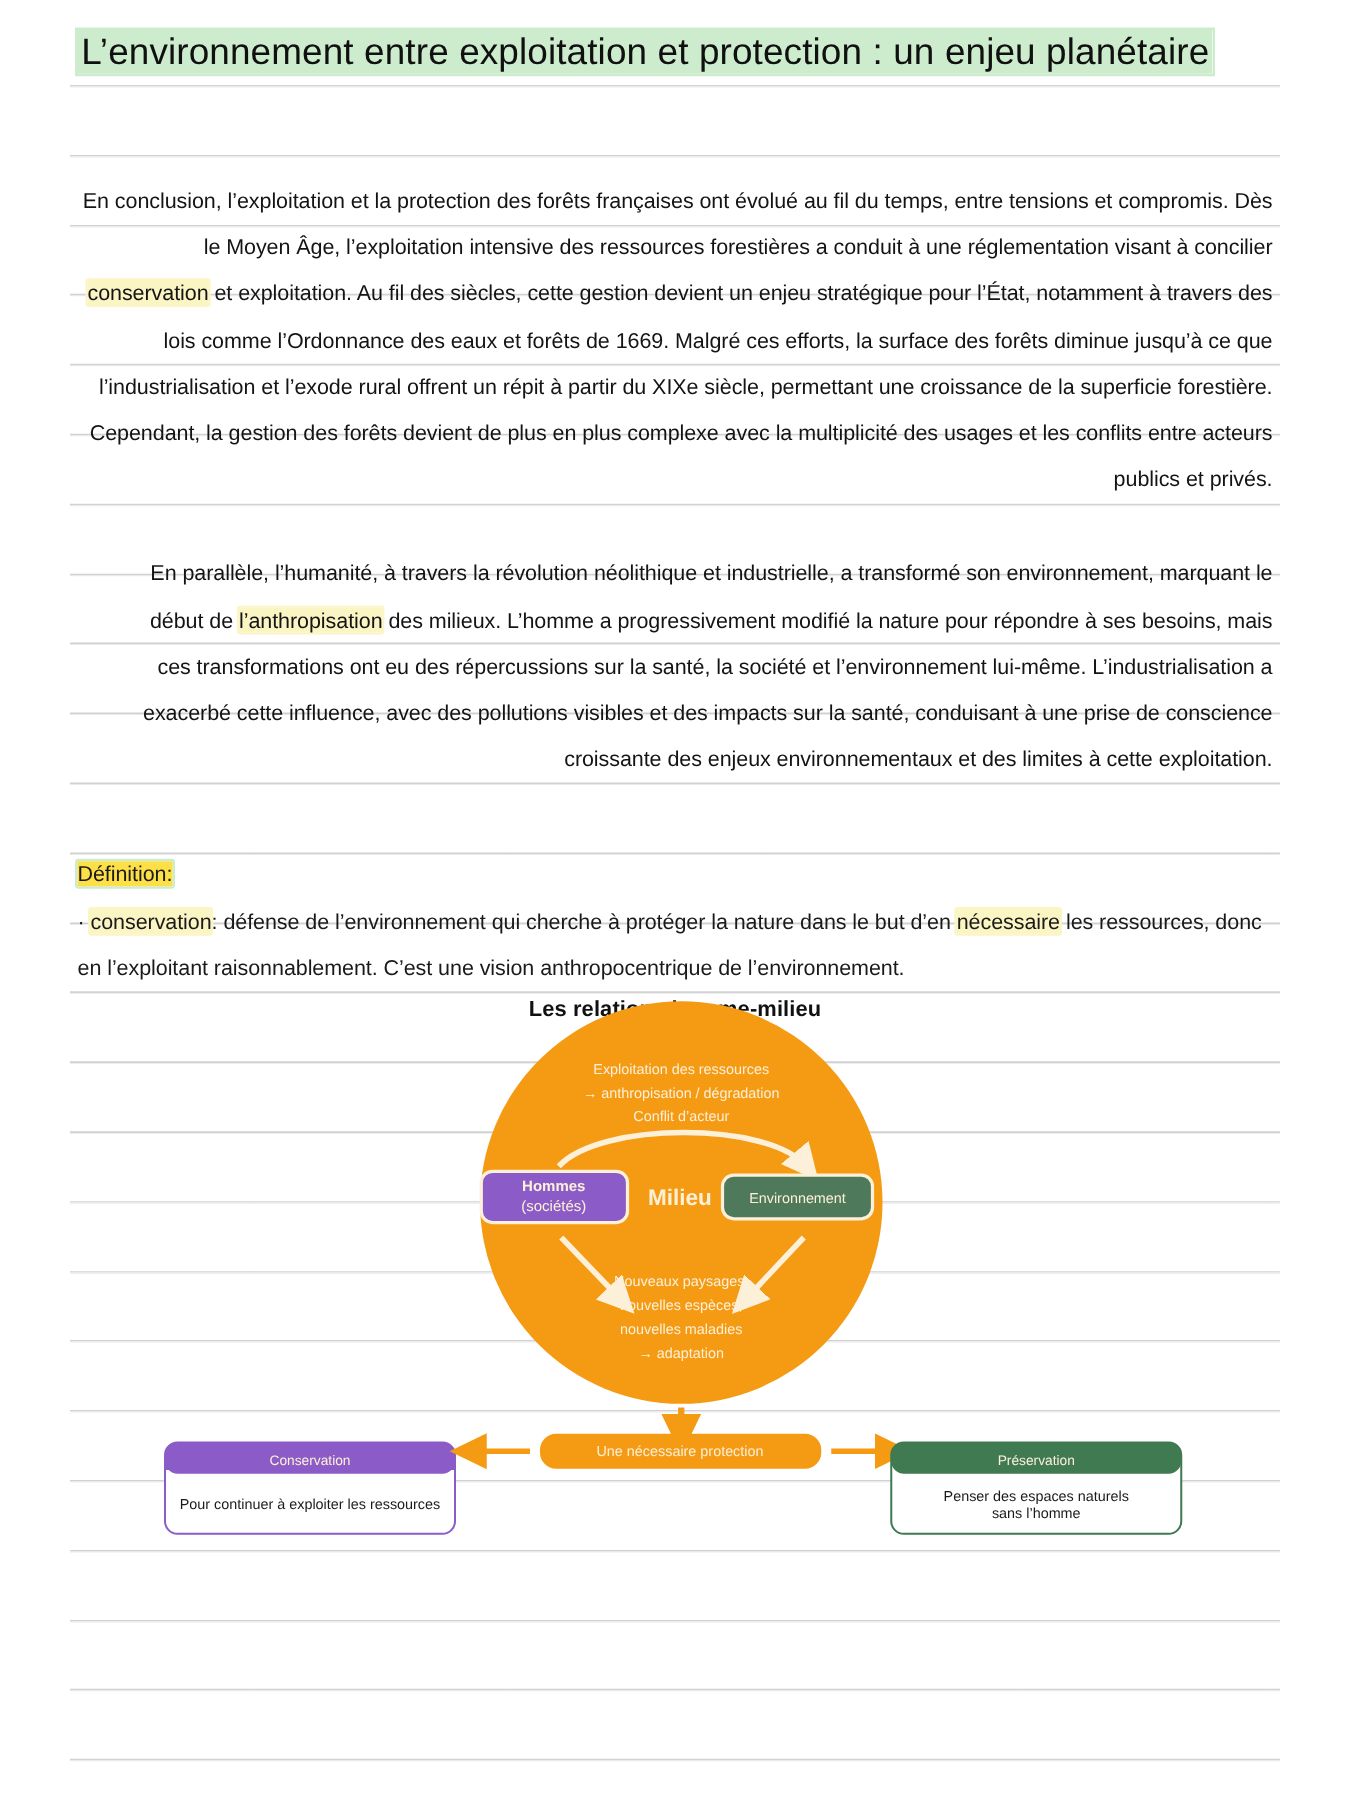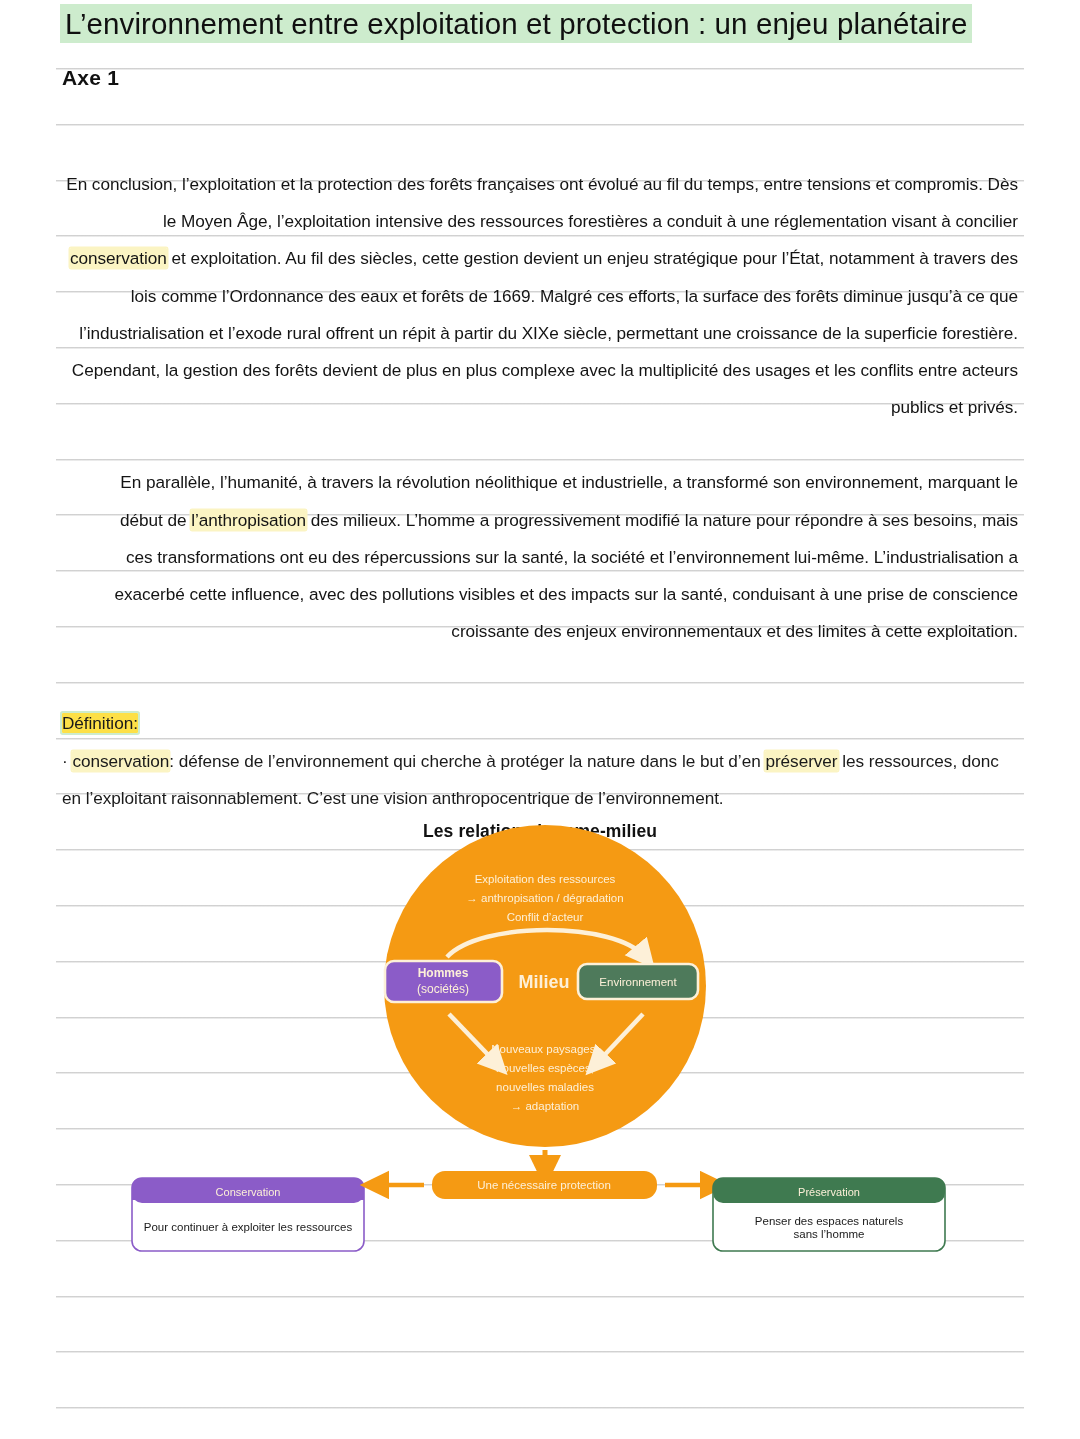--- a/index.html
+++ b/index.html
@@ -14,21 +14,21 @@
   
   #rules{position:absolute;inset:0;z-index:0;pointer-events:none;}
   #rules .rule{
     position:absolute;left:56px;right:56px;height:2px;
     background:linear-gradient(to bottom,#cfcfcf 0,#cfcfcf 1px,#e9e9e9 1px,#e9e9e9 2px);
     opacity:.95;
   }
   
   #page{position:relative;z-index:2;padding:0 62px;box-sizing:border-box;}
 
-  .title-wrap{}
+  .title-wrap{padding-top:18px;}
   .title{
     display:inline;
     font-size:29.5px;
     letter-spacing:.1px;
     line-height:48px;
     font-weight:400;
     background:#cdeccd;
     box-shadow:0 0 0 2px #cdeccd;
     padding:1px 3px;
     color:#101010;
@@ -99,38 +99,37 @@
     <div class="rule" style="top: 1351.4px;"></div>
     <div class="rule" style="top: 1407.2px;"></div>
   </div>
 
 <div id="page">
 
   <div class="title-wrap">
     <span class="title">L’environnement entre exploitation et protection : un enjeu planétaire</span>
   </div>
 
-  <div class="axe">Axe 1</div>
 
   <p class="para" id="p1">
     <span>En conclusion, l’exploitation et la protection des forêts françaises ont évolué au fil du temps, entre tensions et compromis. Dès le Moyen Âge, l’exploitation intensive des ressources forestières a conduit à une réglementation visant à concilier </span><span class="hl-y">conservation</span><span> et exploitation. Au fil des siècles, cette gestion devient un enjeu stratégique pour l’État, notamment à travers des lois comme l’Ordonnance des eaux et forêts de 1669. Malgré ces efforts, la surface des forêts diminue jusqu’à ce que l’industrialisation et l’exode rural offrent un répit à partir du XIXe siècle, permettant une croissance de la superficie forestière. Cependant, la gestion des forêts devient de plus en plus complexe avec la multiplicité des usages et les conflits entre acteurs publics et privés.</span>
   </p>
 
   <p class="para" id="p2">
     <span>En parallèle, l’humanité, à travers la révolution néolithique et industrielle, a transformé son environnement, marquant le début de </span><span class="hl-y">l’anthropisation</span><span> des milieux. L’homme a progressivement modifié la nature pour répondre à ses besoins, mais ces transformations ont eu des répercussions sur la santé, la société et l’environnement lui-même. L’industrialisation a exacerbé cette influence, avec des pollutions visibles et des impacts sur la santé, conduisant à une prise de conscience croissante des enjeux environnementaux et des limites à cette exploitation.</span>
   </p>
 
   <div class="defs">
     <div class="dline">
       <span class="hl-g">Définition:</span>
     </div>
 
     <div class="dline">
       <span>·</span>
-      <span class="hl-y">conservation</span><span>: défense de l’environnement qui cherche à protéger la nature dans le but d’en </span><span class="hl-y">préserver</span><span> les ressources, donc en l’exploitant raisonnablement. C’est une vision anthropocentrique de l’environnement.</span>
+      <span class="hl-y">conservation</span><span>: défense de l’environnement qui cherche à protéger la nature dans le but d’en </span><span class="hl-y">nécessaire</span><span> les ressources, donc en l’exploitant raisonnablement. C’est une vision anthropocentrique de l’environnement.</span>
     </div>
 
 
   </div>
 
   <div id="diagram">
     <div class="diagram-title">Les relations homme-milieu</div>
 
     <svg width="1080" height="450" viewBox="0 0 1080 450">
       <defs>

